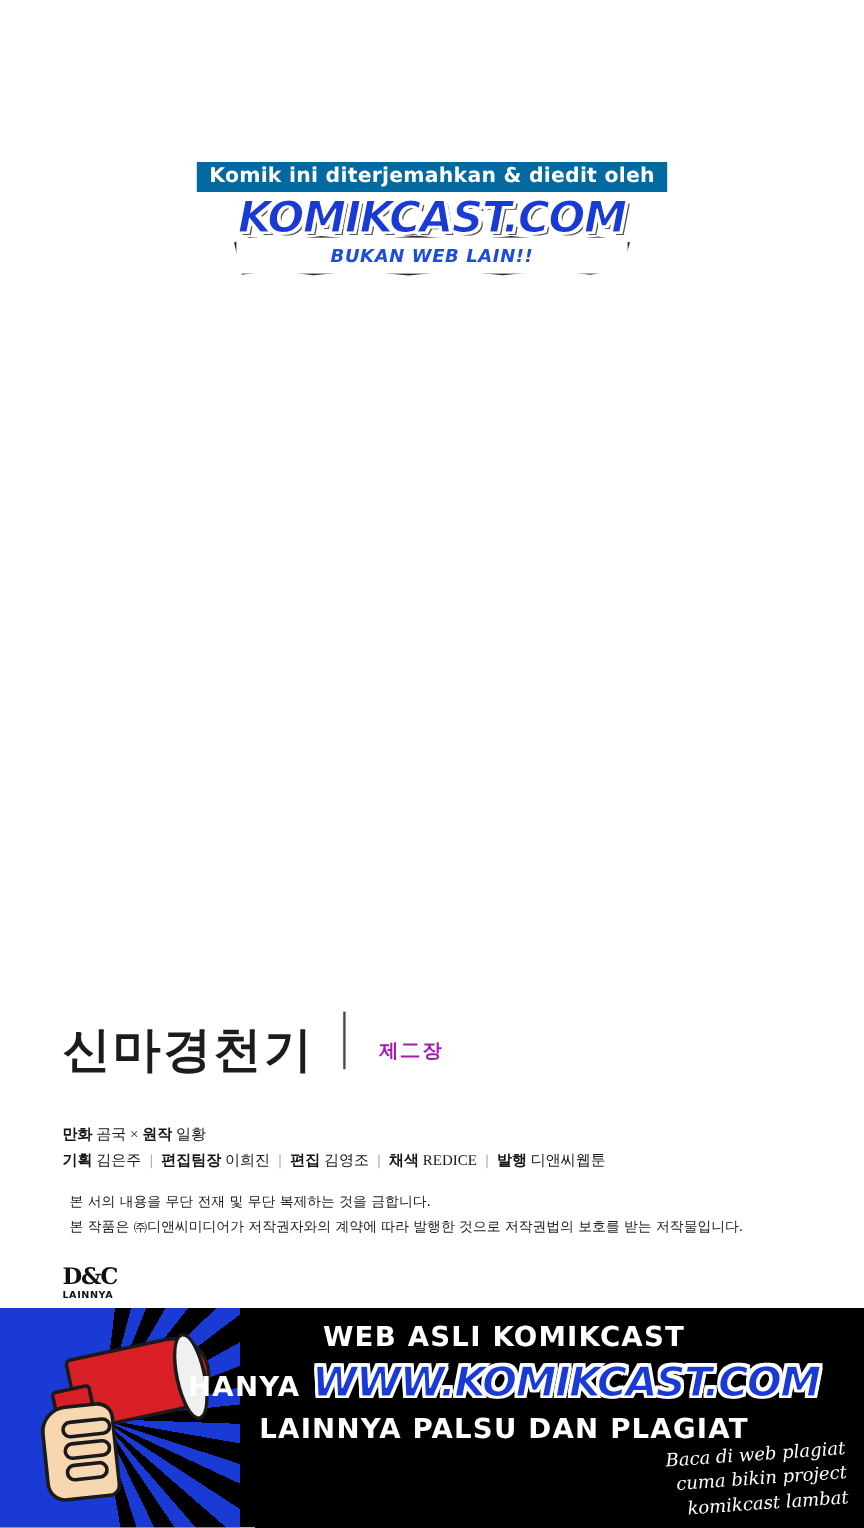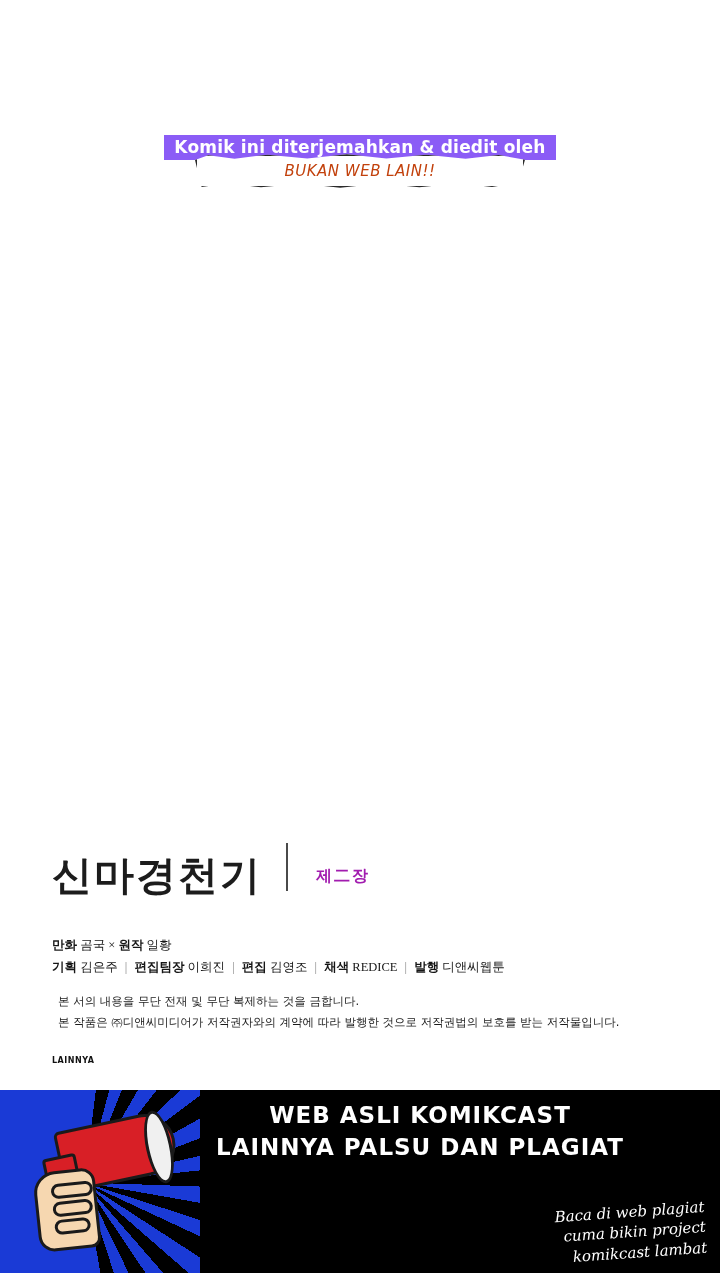--- a/index.html
+++ b/index.html
@@ -26,21 +26,21 @@
     display: flex;
     flex-direction: column;
     align-items: center;
     justify-content: flex-start;
   }
   .wm-line1 {
     font-family: "DejaVu Sans", sans-serif;
     font-weight: bold;
     font-size: 17px;
     color: #ffffff;
-    background: #8b5cf6;
+    background: #0369a1;
     padding: 2px 10px 3px 10px;
     letter-spacing: 0.2px;
     white-space: nowrap;
   }
   .wm-main {
     position: relative;
     margin-top: 1px;
     font-family: "DejaVu Sans", sans-serif;
     font-weight: bold;
     font-style: italic;
@@ -72,24 +72,24 @@
                        98% 84%, 90% 97%, 80% 86%, 68% 98%, 56% 87%,
                        44% 99%, 32% 87%, 20% 98%, 10% 86%, 2% 97%);
   }
   .wm-line3 {
     position: absolute;
     inset: 0;
     display: flex;
     align-items: center;
     justify-content: center;
     font-family: "DejaVu Sans", sans-serif;
-    font-weight: normal;
+    font-weight: bold;
     font-style: italic;
     font-size: 15px;
-    color: #c2410c;
+    color: #1d4ed8;
     letter-spacing: 0.5px;
     white-space: nowrap;
   }
 
   
   .credits {
     position: absolute;
     left: 40px;
     top: 825px;
     width: 640px;
@@ -319,20 +319,21 @@
     color: #ffffff;
     line-height: 1.35;
     transform: rotate(-4deg);
   }
 </style>
 </head>
 <body>
 
 <div class="watermark">
   <div class="wm-line1">Komik ini diterjemahkan &amp; diedit oleh</div>
+  <div class="wm-main">KOMIKCAST.COM</div>
   <div class="wm-ribbon">
     <div class="wm-ribbon-bg"></div>
     <div class="wm-line3">BUKAN WEB LAIN!!</div>
   </div>
 </div>
 
 <div class="credits">
 
   <div class="title-row">
     <div class="series-title">신마경천기</div>
@@ -365,20 +366,21 @@
       <span>디앤씨웹툰</span>
     </div>
   </div>
 
   <div class="legal">
     <div>본 서의 내용을 무단 전재 및 무단 복제하는 것을 금합니다.</div>
     <div>본 작품은 ㈜디앤씨미디어가 저작권자와의 계약에 따라 발행한 것으로 저작권법의 보호를 받는 저작물입니다.</div>
   </div>
 
   <div class="publisher">
+    <div class="pub-mark">D&amp;C</div>
     <div class="pub-sub">LAINNYA</div>
   </div>
 
 </div>
 
 <div class="bottom-banner">
   <div class="burst"></div>
 
   <div class="megaphone">
     <div class="mega-cone"></div>
@@ -386,20 +388,24 @@
     <div class="mega-handle"></div>
     <div class="hand">
       <div class="finger f1"></div>
       <div class="finger f2"></div>
       <div class="finger f3"></div>
     </div>
   </div>
 
   <div class="banner-text">
     <div class="bt1">WEB ASLI KOMIKCAST</div>
+    <div class="bt2-row">
+      <span class="bt-hanya">HANYA</span>
+      <span class="bt-url">WWW.KOMIKCAST.COM</span>
+    </div>
     <div class="bt3">LAINNYA PALSU DAN PLAGIAT</div>
   </div>
 
   <div class="banner-note">
     <div>Baca di web plagiat</div>
     <div>cuma bikin project</div>
     <div>komikcast lambat</div>
   </div>
 </div>
 

